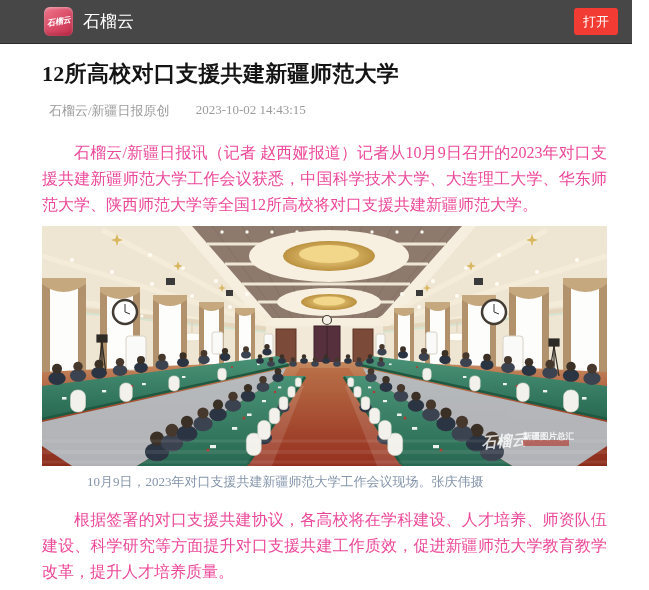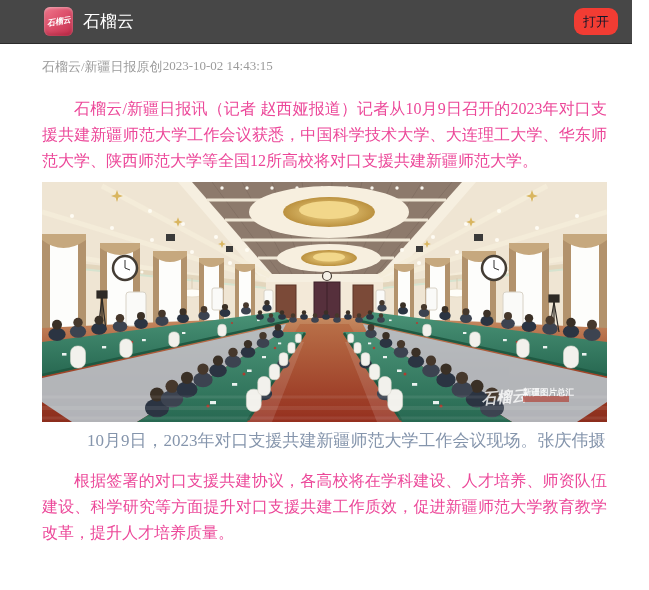--- a/index.html
+++ b/index.html
@@ -8,47 +8,48 @@
 
   
   .topbar{box-sizing:border-box;width:632px;height:44px;background:#474747;border-bottom:1px solid #2c2c2c;
           display:flex;align-items:center;padding:0 6px 0 44px;}
   .logo{width:29px;height:29px;border-radius:6px;flex:0 0 auto;
         background:linear-gradient(140deg,#f0788c 0%,#e05570 40%,#c52e4e 100%);
         box-shadow:inset 0 1px 3px rgba(255,255,255,.45), inset 0 -2px 4px rgba(120,0,20,.35);
         display:flex;align-items:center;justify-content:center;overflow:hidden;}
   .logo span{color:#fff;font-size:8px;font-style:italic;font-weight:bold;transform:rotate(-10deg);white-space:nowrap;}
   .app-name{color:#ffffff;font-size:17px;margin-left:10px;font-family:"Liberation Sans",sans-serif;}
-  .open-btn{margin-left:auto;margin-right:8px;background:#f23c33;color:#0f172a;font-size:13px;line-height:1;
-            padding:7px 9px;border:none;border-radius:9px;font-family:"Liberation Sans",sans-serif;cursor:pointer;}
+  .open-btn{margin-left:auto;margin-right:8px;background:#f23c33;color:#ffffff;font-size:13px;line-height:1;
+            padding:7px 9px;border:none;border-radius:3px;font-family:"Liberation Sans",sans-serif;cursor:pointer;}
 
   
   .content{box-sizing:border-box;padding:0 42px;width:649px;}
   h1.title{margin:16px 0 0;font-size:22px;line-height:1.27;color:#141414;font-weight:bold;letter-spacing:.3px;}
-  .byline{margin-top:14px;font-size:13px;color:#9b9b9b;display:flex;}
+  .byline{margin-top:14px;font-size:13px;color:#9b9b9b;display:flex;gap:26px;margin-left:7px;}
   p.para{margin:20px 0 0;font-size:16px;line-height:26px;color:#ec4899;text-indent:2em;text-align:justify;}
   p.para.last{margin-top:16px;padding-bottom:14px;}
   figure.photo{margin:8px 0 0;padding:0;}
   figure.photo svg{display:block;}
-  figcaption{margin-top:8px;font-size:17px;color:#8595ac;padding-left:45px;line-height:1.3;}
+  figcaption{margin-top:8px;font-size:13px;color:#8595ac;padding-left:45px;line-height:1.3;}
 </style>
 </head>
 <body>
 
 <div class="page">
 
   <div class="topbar">
     <div class="logo">
       <span>石榴云</span>
     </div>
     <div class="app-name">石榴云</div>
     <button class="open-btn">打开</button>
   </div>
 
   <div class="content">
+    <h1 class="title">12所高校对口支援共建新疆师范大学</h1>
 
     <div class="byline">
       <span>石榴云/新疆日报原创</span>
       <span>2023-10-02 14:43:15</span>
     </div>
 
     <p class="para">石榴云/新疆日报讯（记者 赵西娅报道）记者从10月9日召开的2023年对口支援共建新疆师范大学工作会议获悉，中国科学技术大学、大连理工大学、华东师范大学、陕西师范大学等全国12所高校将对口支援共建新疆师范大学。</p>
 
     <figure class="photo">
       <svg viewBox="0 0 565 240" width="565" height="240">

